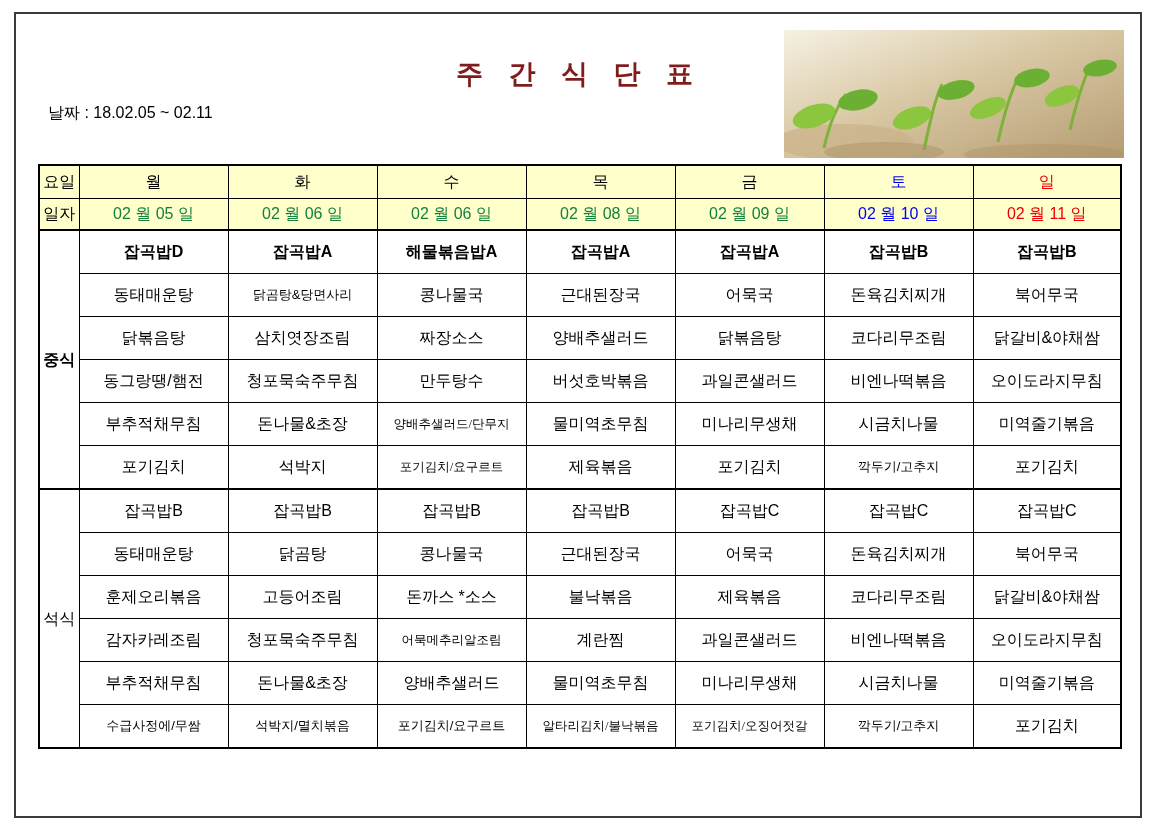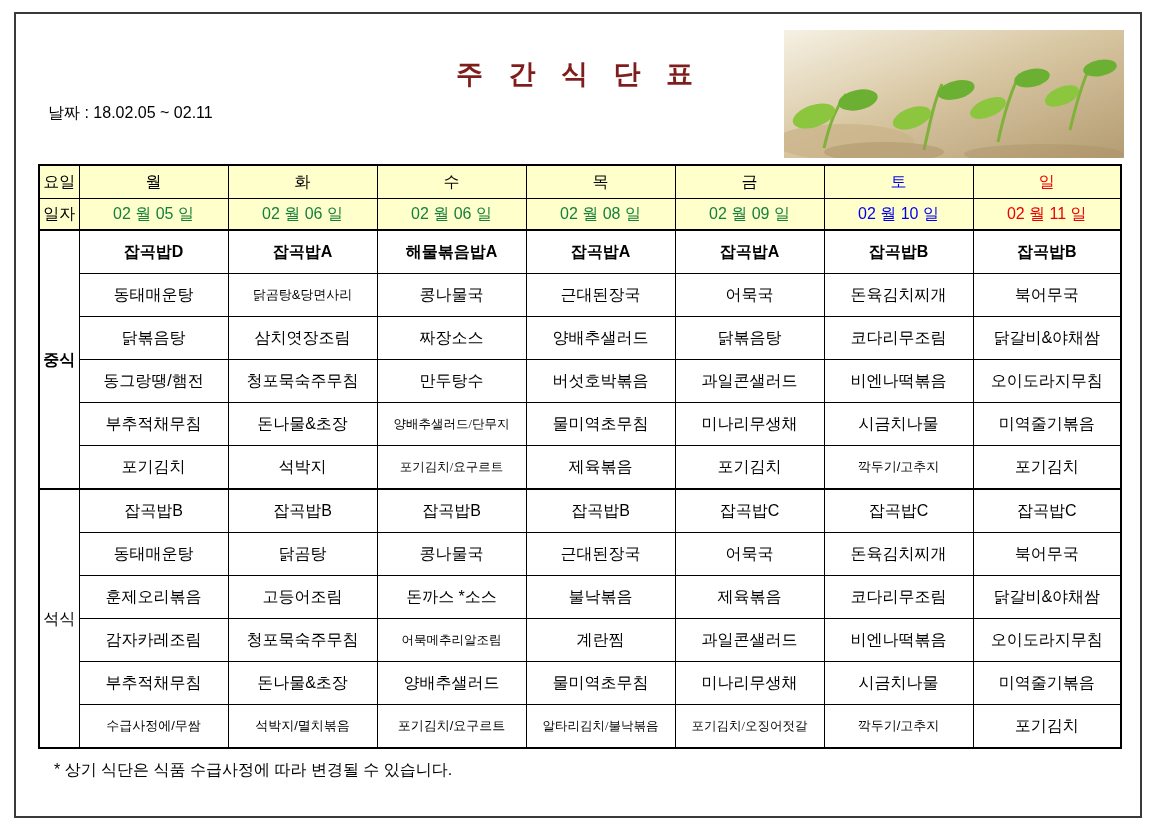--- a/index.html
+++ b/index.html
@@ -314,15 +314,14 @@
         <td class="cell small thickbottom">석박지/멸치볶음</td>
         <td class="cell small thickbottom">포기김치/요구르트</td>
         <td class="cell smaller thickbottom">알타리김치/불낙볶음</td>
         <td class="cell smaller thickbottom">포기김치/오징어젓갈</td>
         <td class="cell small thickbottom">깍두기/고추지</td>
         <td class="cell thickbottom thickright">포기김치</td>
       </tr>
     </tbody>
   </table>
 
-  <div class="footnote">* 상기 식단은 식품 수급사정에 따라 변경될 수 있습니다.</div>
 
 </div>
 
 </body></html>

